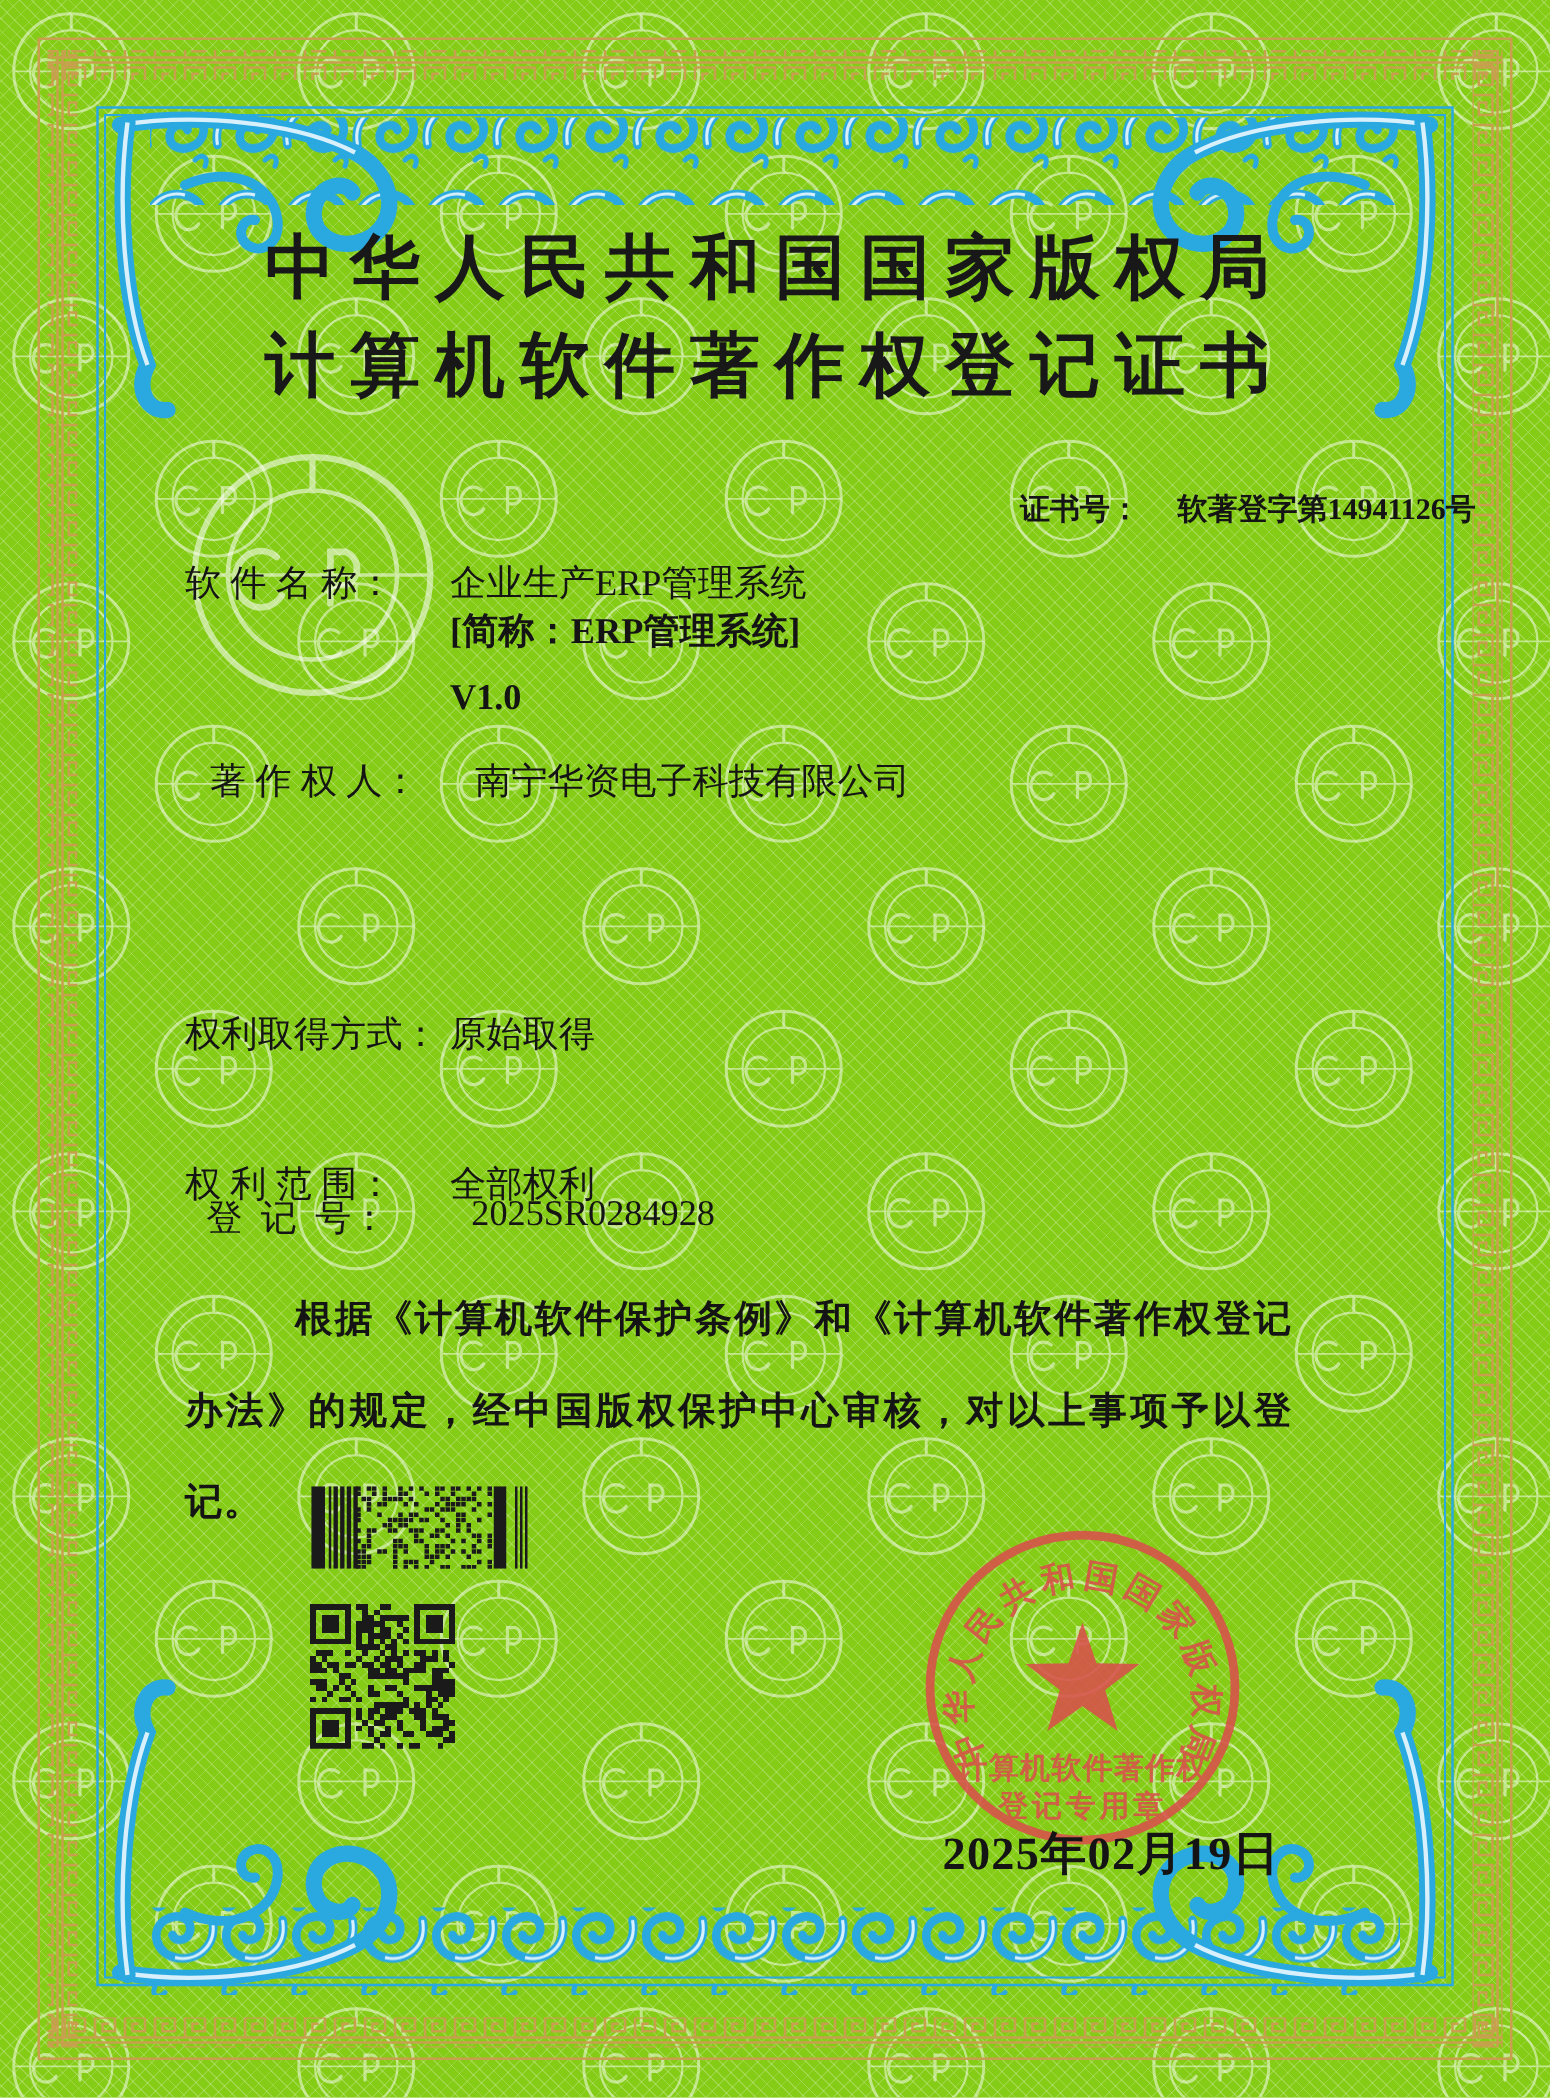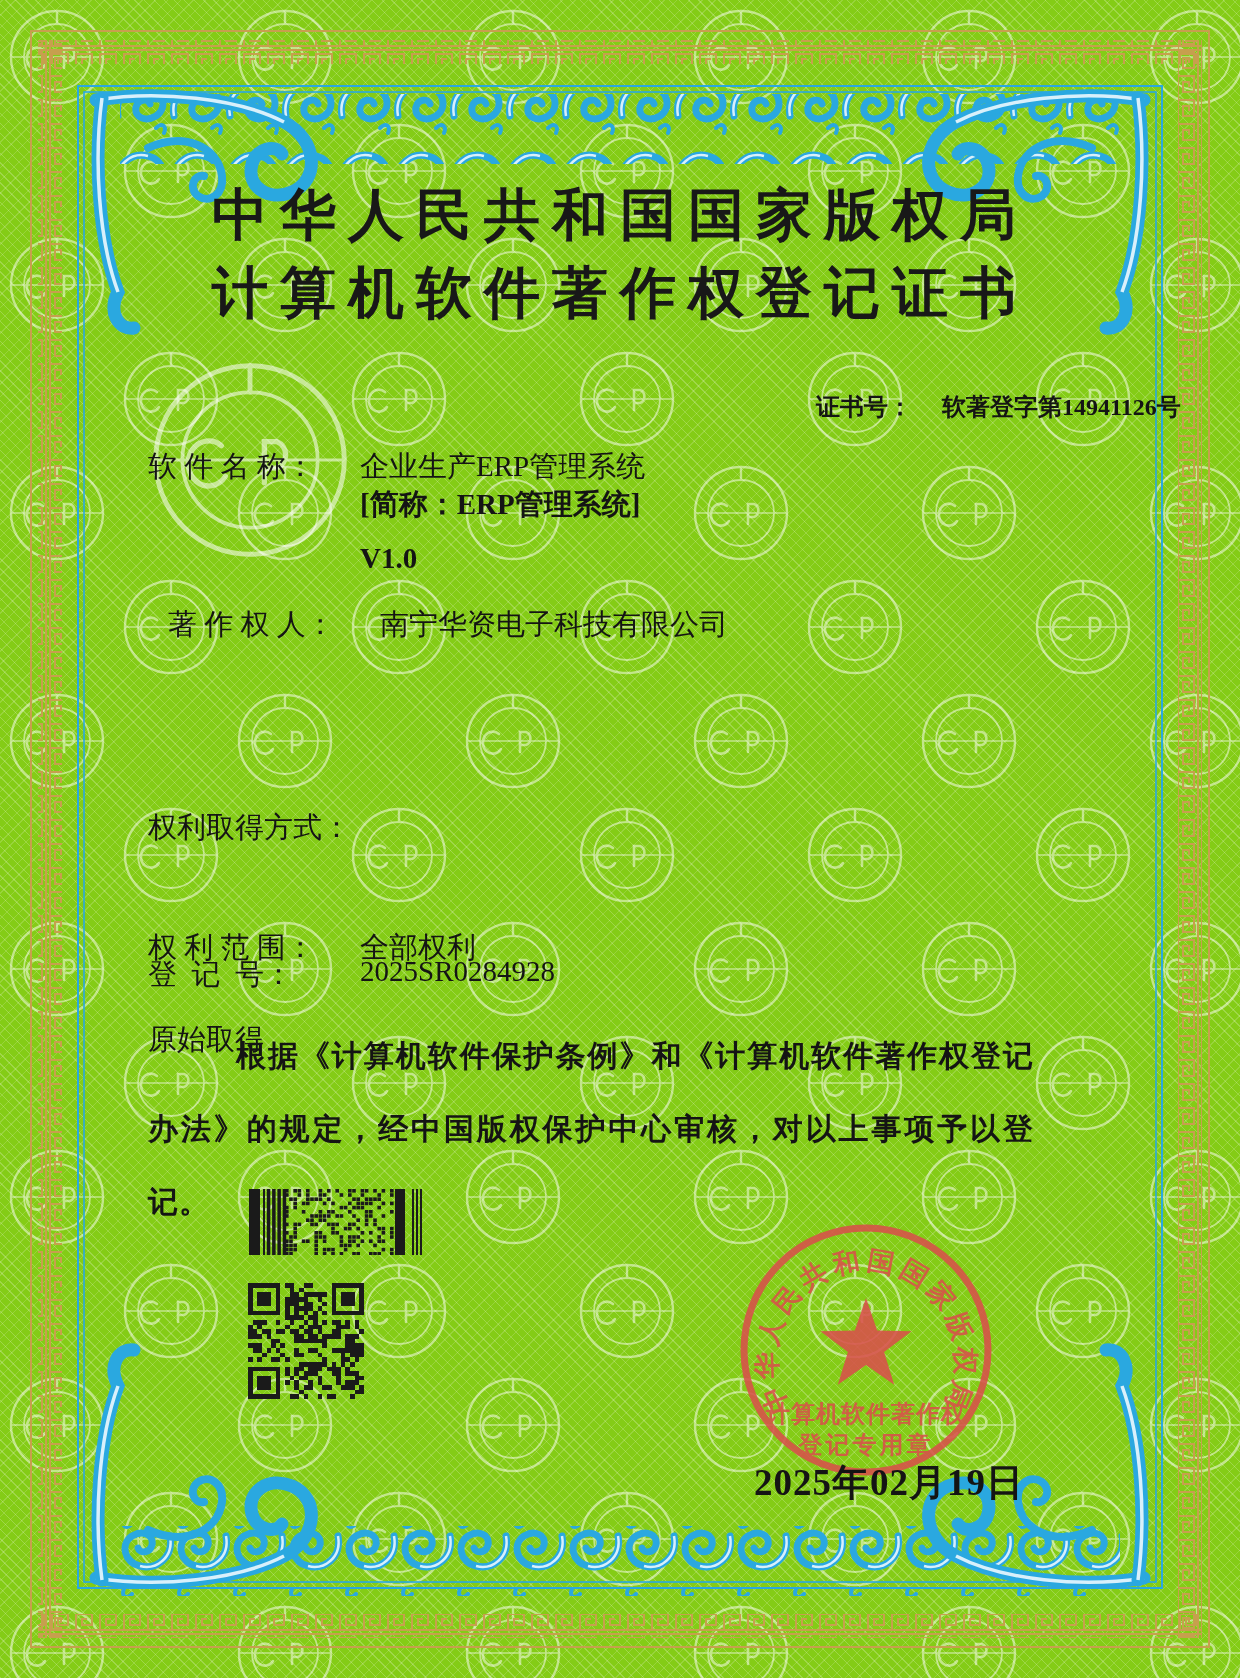--- a/index.html
+++ b/index.html
@@ -111,31 +111,31 @@
       <span class="val">企业生产ERP管理系统</span>
     </div>
     <div class="subline" style="top:485px;">[简称：ERP管理系统]</div>
     <div class="subline" style="top:542px;">V1.0</div>
 
     <div class="field" style="top:605px;margin-left:20px;">
       <span class="lbl">著 作 权 人：</span>
       <span class="val">南宁华资电子科技有限公司</span>
     </div>
 
-    <div class="field" style="top:808px;flex-direction:column;">
+    <div class="field" style="top:808px;">
       <span class="lbl">权利取得方式：</span>
       <span class="val">原始取得</span>
     </div>
 
     <div class="field" style="top:928px;">
       <span class="lbl">权 利 范 围：</span>
       <span class="val">全部权利</span>
     </div>
 
-    <div class="field" style="top:955px;">
+    <div class="field" style="top:955px;margin-left:17px;">
       <span class="lbl">登  记  号：</span>
       <span class="val">2025SR0284928</span>
     </div>
 
     <div class="statement">根据《计算机软件保护条例》和《计算机软件著作权登记办法》的规定，经中国版权保护中心审核，对以上事项予以登记。</div>
 
     <div class="code" id="barcode-box">
       <svg id="barcode-svg" width="182" height="66" viewBox="0 0 182 66">
           <rect x="0" y="0" width="11" height="66" fill="#1a1a1a"></rect>
           <rect x="14" y="0" width="2" height="66" fill="#1a1a1a"></rect>

